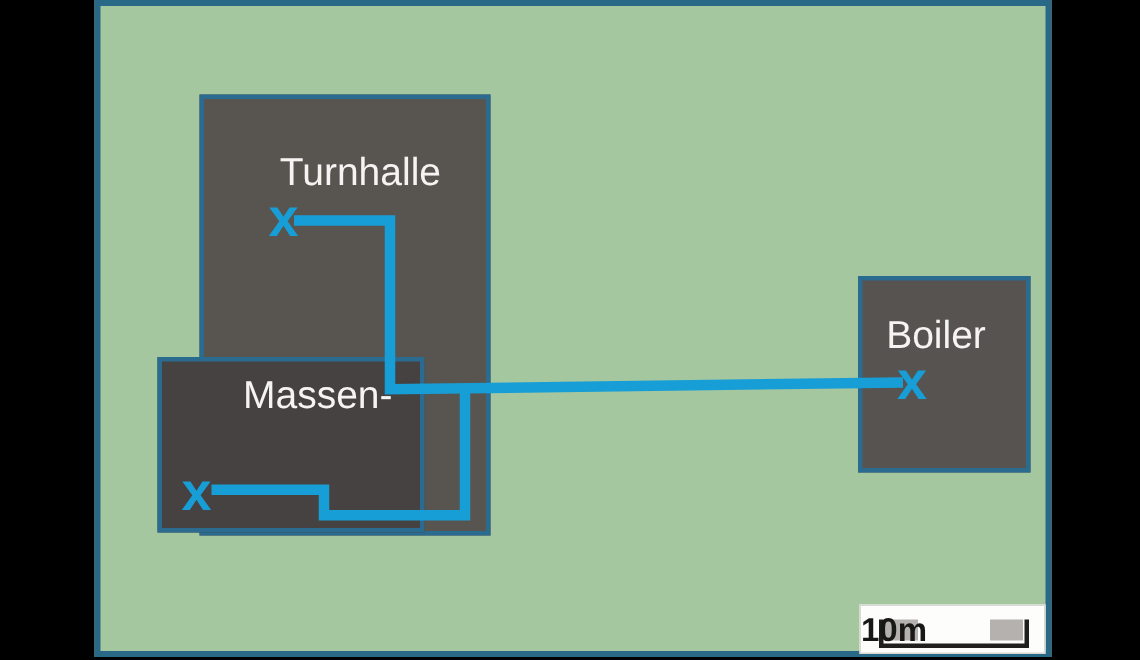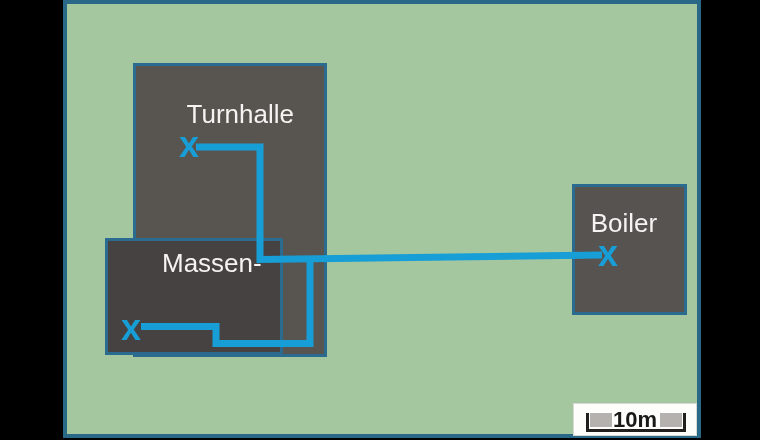--- a/index.html
+++ b/index.html
@@ -112,21 +112,20 @@
     top: 9px;
     width: 22px; height: 14px;
     background: #b5b1ae;
   }
   .scalebar .sq.left  { left: 16px; }
   .scalebar .sq.right { left: 86px; }
   .scalebar .sclabel {
     position: absolute;
     left: 0; top: 3px;
     width: 100%;
-    text-align: center;
     font-size: 22px;
     font-weight: bold;
     color: #181815;
     letter-spacing: 0px;
   }
 </style>
 </head>
 <body>
 
 <div class="stage">

